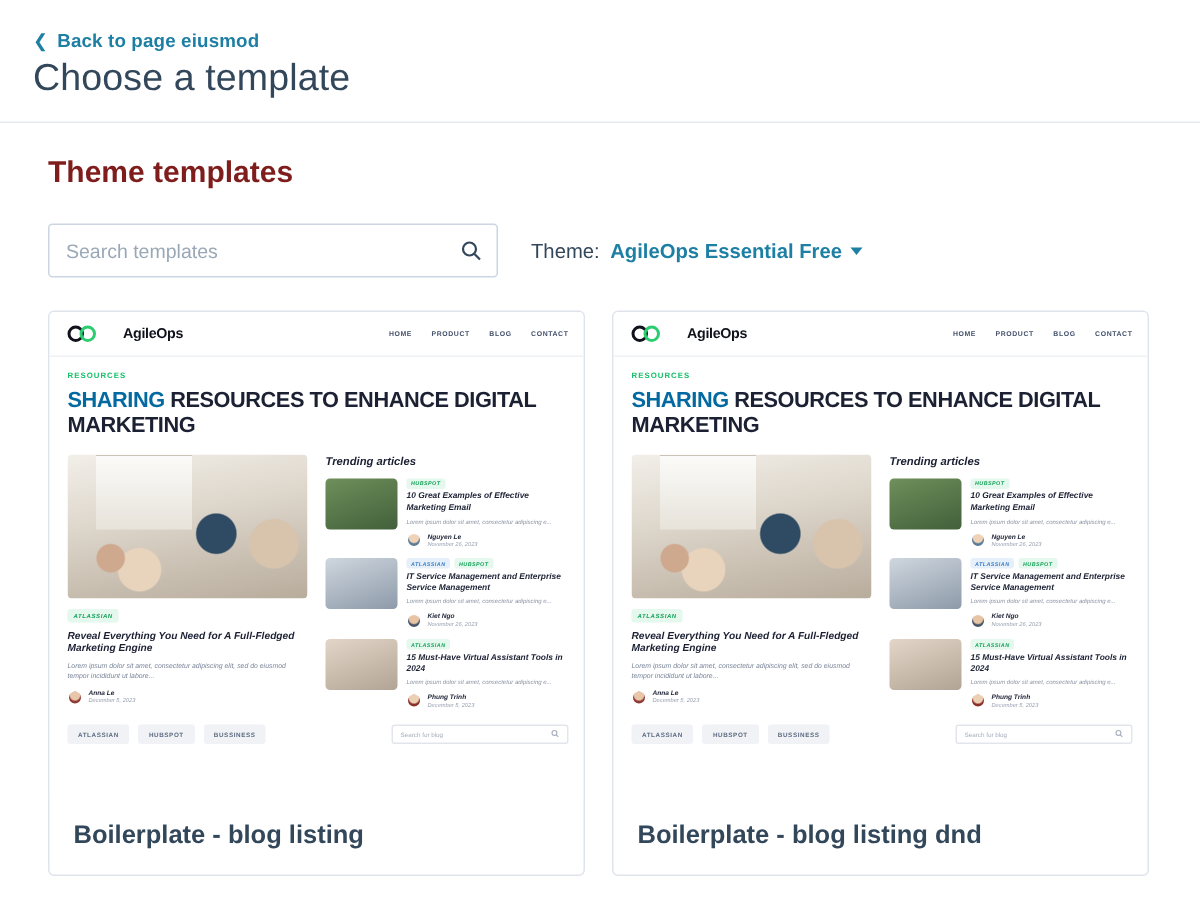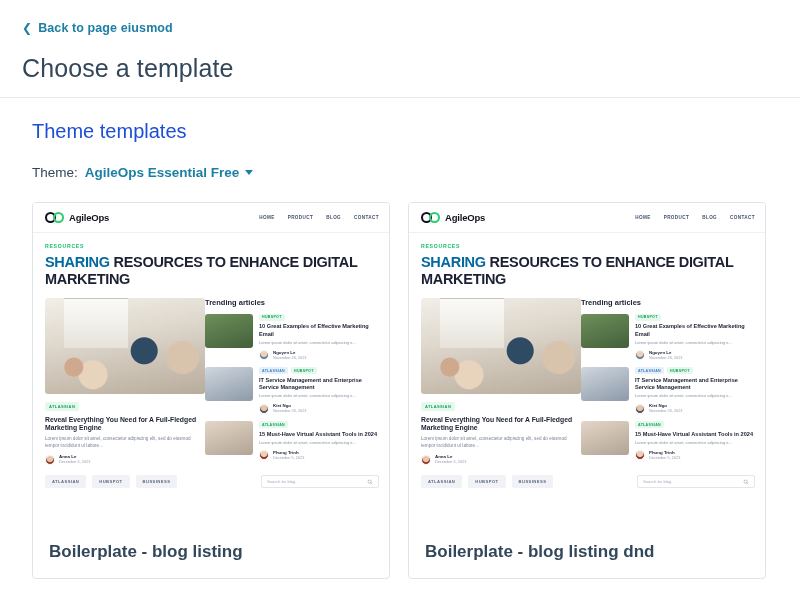--- a/index.html
+++ b/index.html
@@ -12,28 +12,28 @@
 
   
   .topbar { padding: 18px 22px 14px 22px; }
   .back-link {
     display: inline-flex; align-items: center; gap: 6px;
     color: #1d7fa3; font-size: 12.5px; font-weight: 700;
     cursor: pointer; letter-spacing: .1px;
   }
   .chev { font-size: 12px; line-height: 1; color:#1d7fa3; font-weight:400;}
   .page-title {
-    margin-top: 18px;
+    margin-top: 2px;
     font-size: 25px; font-weight: 400; color: #33475b; letter-spacing: .1px;
   }
   .divider { height: 1px; background: #e5eaef; width: 100%; }
 
   
   .section { padding: 22px 32px 0 32px; }
-  .section-title { font-size: 20px; font-weight: 400; color: #1d4ed8; }
+  .section-title { font-size: 20px; font-weight: 700; color: #7f1d1d; }
   .section-sub { margin-top: 16px; font-size: 13.5px; color: #33475b; }
 
   .controls { display: flex; align-items: center; margin-top: 22px; gap: 22px; }
   .search-wrap {
     position: relative; width: 300px; height: 36px;
     border: 1px solid #cbd6e2; border-radius: 3px; background: #fff;
   }
   .search-wrap input {
     width: 100%; height: 100%; border: 0; outline: none; background: transparent;
     padding: 0 34px 0 11px; font-size: 13px; color: #33475b;
@@ -62,41 +62,41 @@
   .tcard-name {
     padding: 14px 16px 16px 16px; font-size: 17px; font-weight: 700; color: #33475b;
   }
 
   
   .mp { transform-origin: 0 0; width: 358px; }
   .mp-nav {
     display: flex; align-items: center; justify-content: space-between;
     padding: 9px 12px; border-bottom: 1px solid #eef1f4;
   }
-  .logo { display: flex; align-items: center; gap: 5px; }
+  .logo { display: flex; align-items: center; gap: 18px; }
   .logo-mark { width: 19px; height: 11px; position: relative; }
   .logo-mark .c1, .logo-mark .c2 {
     position: absolute; top: 0; width: 11px; height: 11px; border-radius: 50%;
     border: 2.5px solid #10121c;
   }
   .logo-mark .c1 { left: 0; }
   .logo-mark .c2 { left: 8px; border-color: #2ecc71; }
   .logo-text { font-size: 9.5px; font-weight: 700; color: #10121c; letter-spacing: -.2px; }
   .mp-links { display: flex; gap: 13px; }
   .mp-links span { font-size: 4.6px; font-weight: 700; color: #44506b; letter-spacing: .4px; }
 
   .mp-body { padding: 10px 12px 0 12px; }
   .eyebrow { font-size: 5.2px; font-weight: 800; color: #17c06a; letter-spacing: .7px; }
   .mp-h1 {
     margin-top: 5px; font-size: 14.5px; font-weight: 800; color: #1b2033;
     line-height: 1.2; letter-spacing: -.3px;
   }
   .mp-h1 .hl { color: #0369a1; }
 
-  .mp-cols { display: flex; gap: 0; margin-top: 9px; }
+  .mp-cols { display: flex; gap: 12px; margin-top: 9px; font-style: italic; }
   .mp-left { width: 160px; }
   .mp-right { flex: 1; }
 
   .hero-img {
     width: 100%; height: 96px; border-radius: 3px;
     background:
       radial-gradient(circle at 18% 72%, #cfa98e 0 9px, transparent 10px),
       radial-gradient(circle at 30% 80%, #e8d3bd 0 14px, transparent 15px),
       radial-gradient(circle at 62% 55%, #2f4a63 0 13px, transparent 14px),
       radial-gradient(circle at 86% 62%, #d8c3ad 0 16px, transparent 17px),
@@ -174,20 +174,27 @@
     <span>Back to page eiusmod</span>
   </div>
   <div class="page-title">Choose a template</div>
 </div>
 <div class="divider"></div>
 
 <div class="section">
   <div class="section-title">Theme templates</div>
 
   <div class="controls">
+    <div class="search-wrap">
+      <input type="text" placeholder="Search templates" style="">
+      <svg class="search-ico" viewBox="0 0 24 24" fill="none" stroke="currentColor" stroke-width="2.2">
+        <circle cx="10.5" cy="10.5" r="6.5"></circle>
+          <line x1="15.5" y1="15.5" x2="21" y2="21"></line>
+      </svg>
+    </div>
     <div style="display:flex;align-items:center;gap:7px;">
       <span class="theme-label">Theme:</span>
       <span class="theme-value">
         <span>AgileOps Essential Free</span>
         <span class="caret"></span>
       </span>
     </div>
   </div>
 </div>
 

